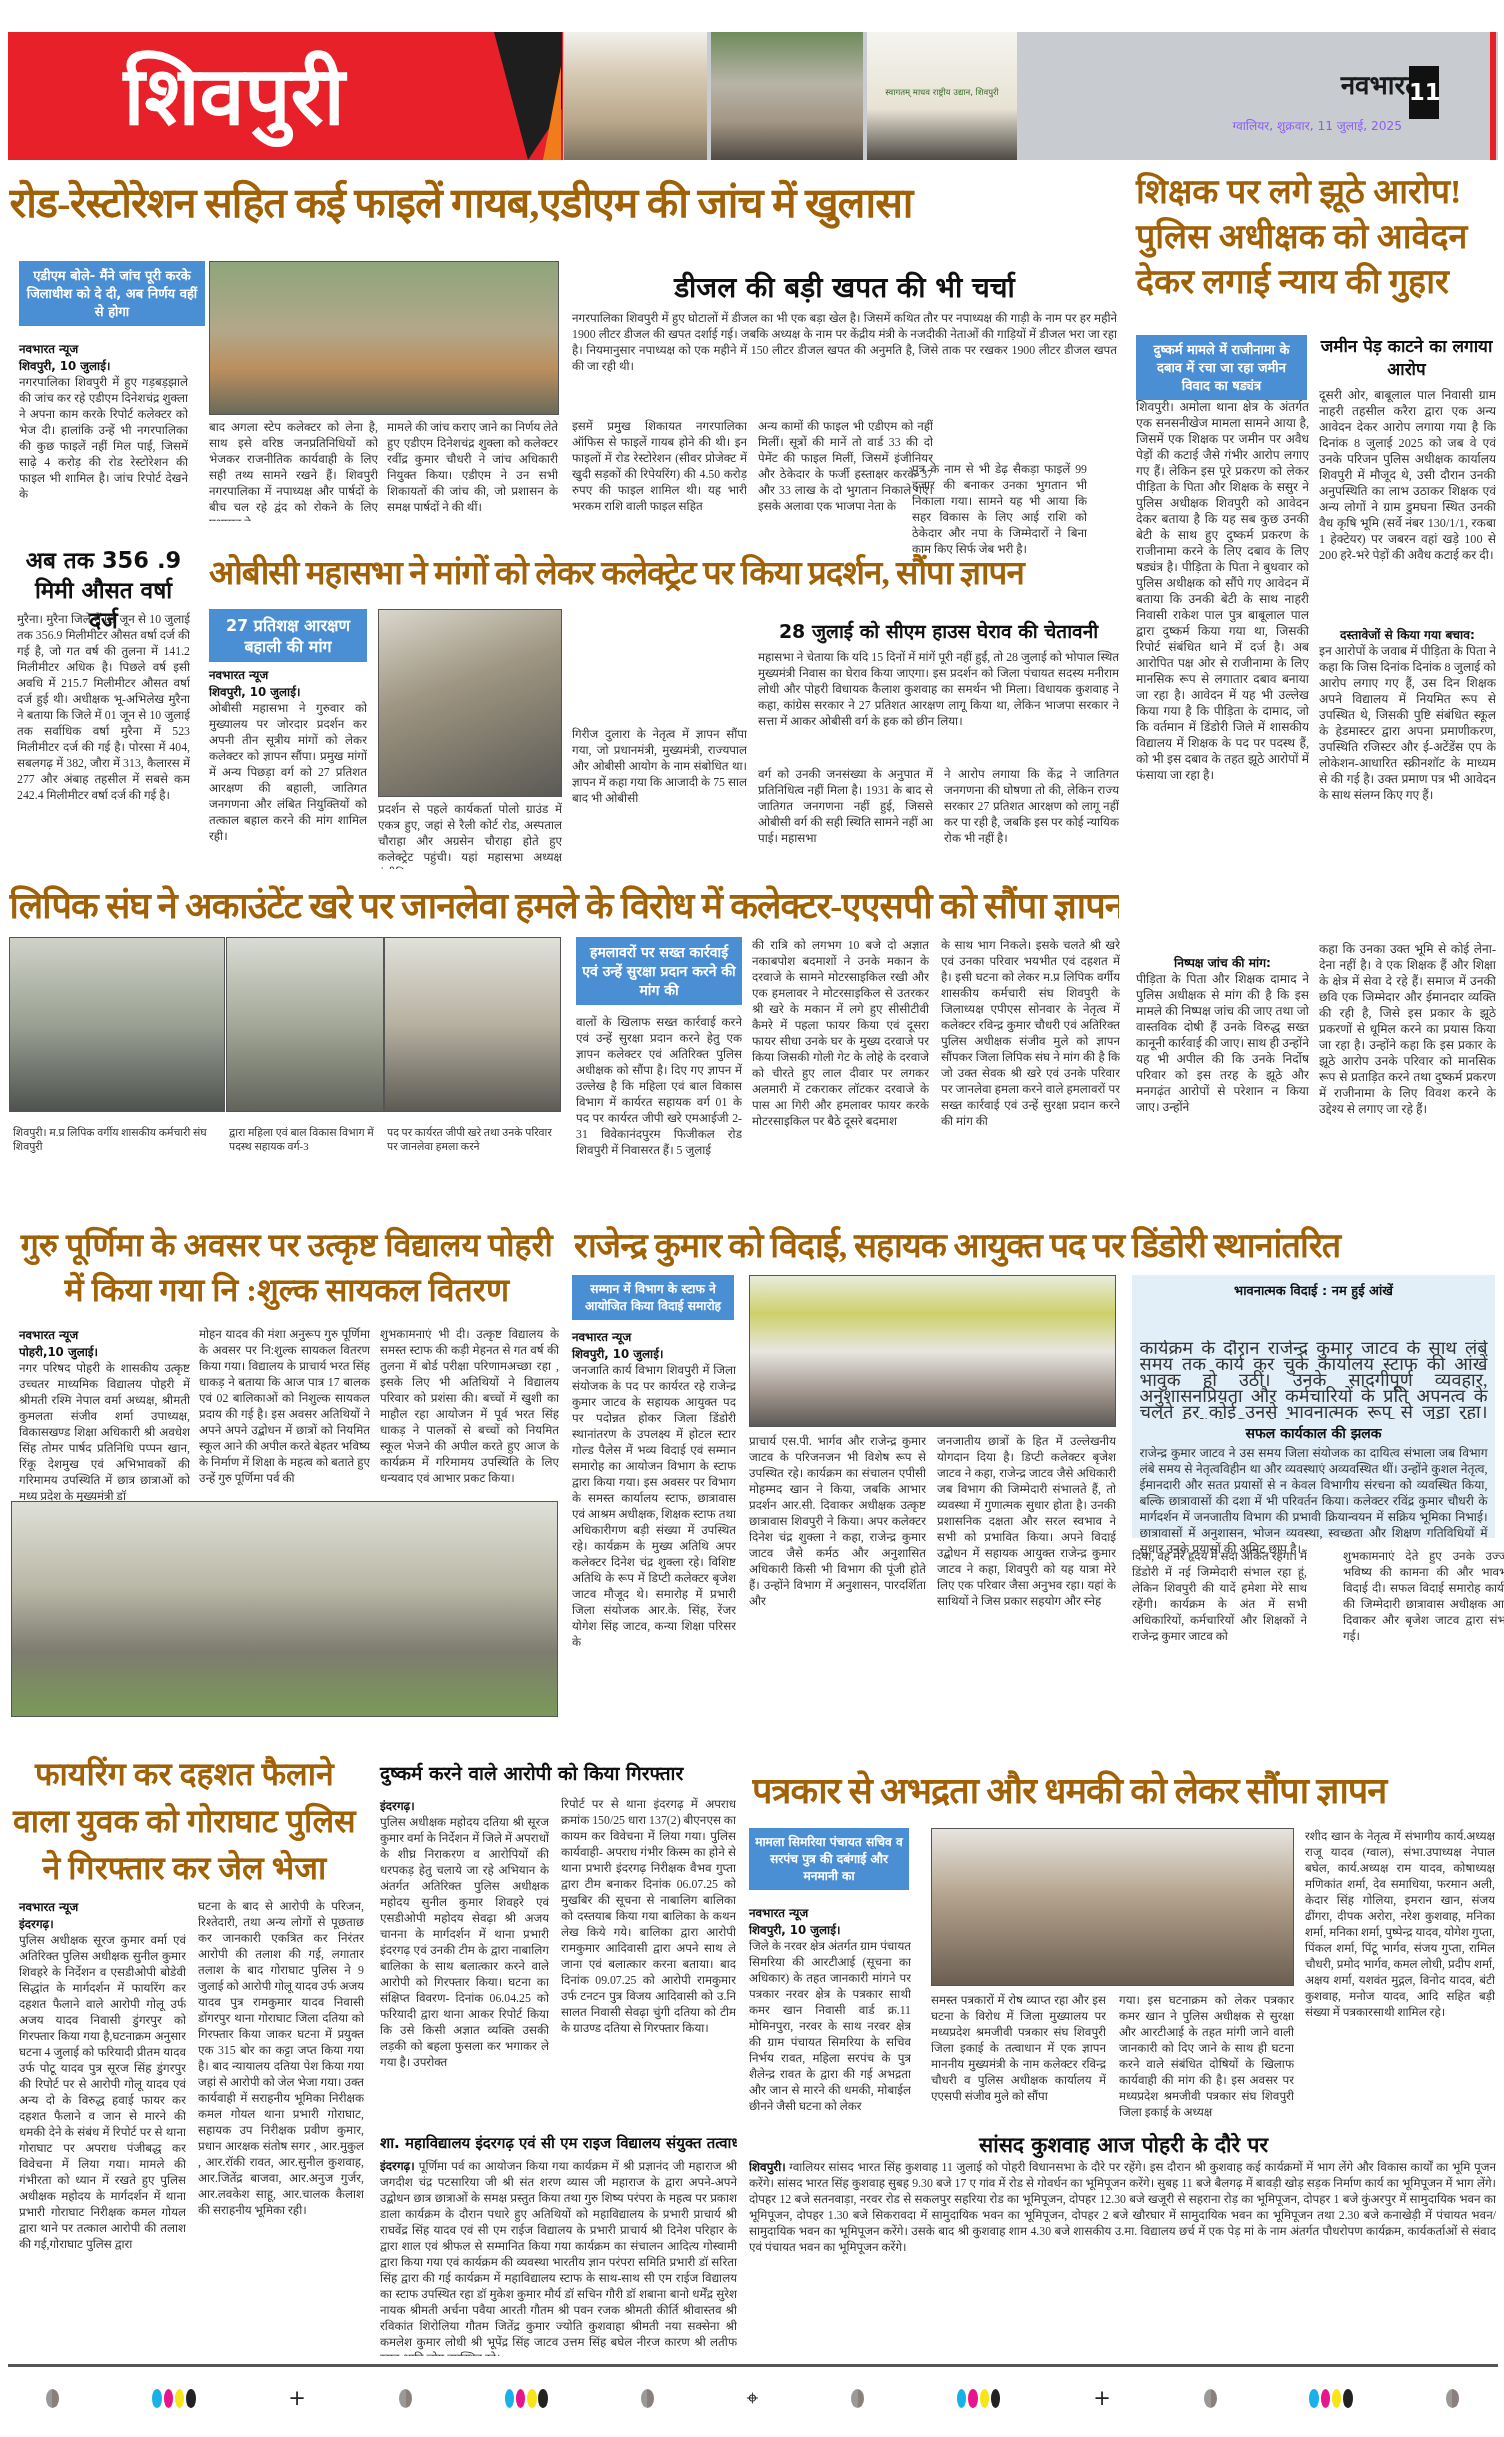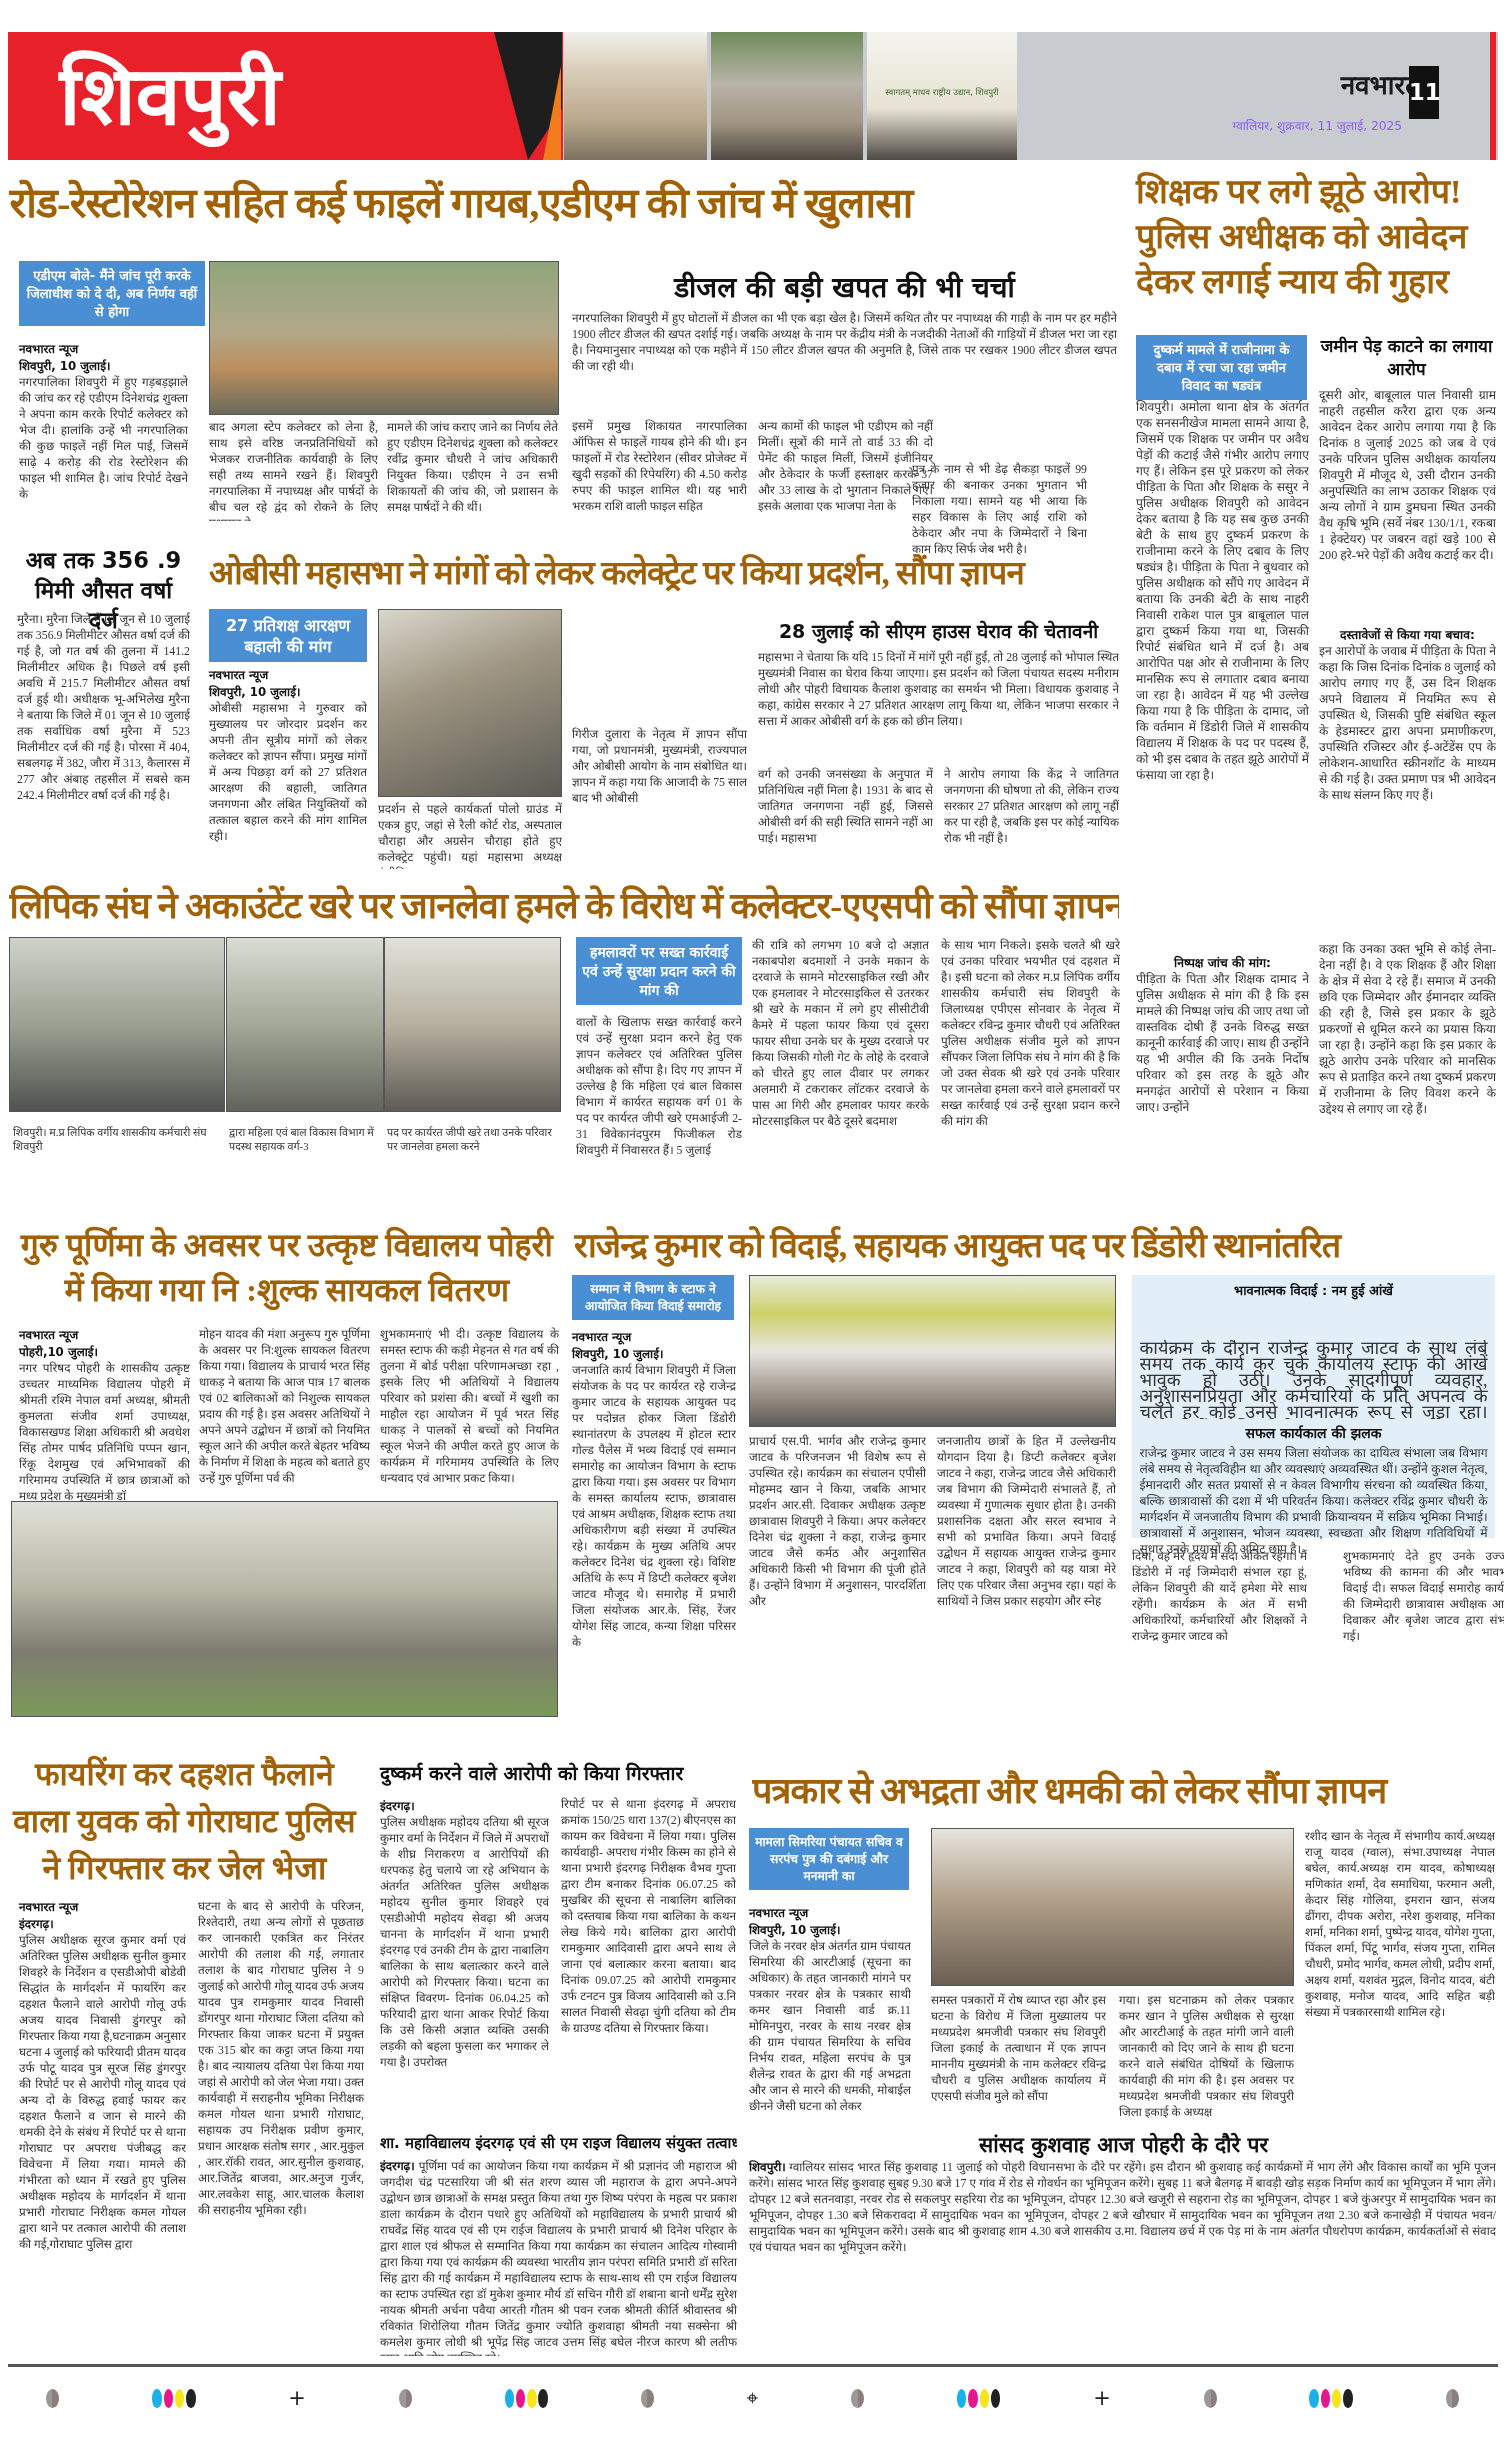--- a/index.html
+++ b/index.html
@@ -13,21 +13,21 @@
   .photo { background: linear-gradient(135deg, #a9a18e, #6e7566 50%, #c7bfae); border: 0.9px solid #555; }
   .caption { font-size: 10.8px; line-height: 14px; color: #333; font-family: "Liberation Serif", serif; }
   .box-light { background: #e2eff9; }
   .strong { font-weight: bold; color: #111; }
 </style>
 </head>
 <body>
 
 <div class="abs" style="left:7.5px;top:32px;width:1490px;height:128px;background:#c8ccd0;"></div>
 <div class="abs" style="left:7.5px;top:32px;width:555px;height:128px;background:#e8202a;">
-  <span style="display:block;color:#fff;font-size:81px;font-weight:bold;line-height:128px;padding-left:52px;font-family:'DejaVu Sans',sans-serif;">शिवपुरी</span>
+  <span style="display:block;color:#fff;font-size:81px;font-weight:bold;line-height:128px;padding-left:116px;font-family:'DejaVu Sans',sans-serif;">शिवपुरी</span>
 </div>
 <div class="abs" style="left:494px;top:32px;width:68px;height:128px;background:#1e1e1e;clip-path:polygon(0 0,100% 0,100% 60%,50% 100%);"></div>
 <div class="abs" style="left:531px;top:66px;width:30px;height:94px;background:#f07c1c;clip-path:polygon(100% 0,100% 100%,40% 100%);"></div>
 <div class="abs" style="left:564px;top:32px;width:143px;height:128px;background:linear-gradient(180deg,#f1f0ec 0%,#d9cdb8 30%,#b9a78b 70%,#7c7160 100%);"></div>
 <div class="abs" style="left:711px;top:32px;width:152px;height:128px;background:linear-gradient(180deg,#6f8b5b 0%,#b8b4a8 40%,#a39684 70%,#4f4a44 100%);"></div>
 <div class="abs" style="left:867px;top:32px;width:150px;height:128px;background:linear-gradient(180deg,#f4f4ef 0%,#e7e2d3 60%,#4e4a44 100%);">
   <div style="font-size:8.5px;color:#3b6b2a;text-align:center;margin-top:55px;padding:0 5.6px;line-height:11.3px;">स्वागतम् माधव राष्ट्रीय उद्यान, शिवपुरी</div>
 </div>
 <div class="abs" style="left:1354px;top:66px;font-size:26px;font-weight:bold;color:#1a1a1a;width:188px;margin-left:-122px;text-align:right;">नवभारत</div>
 <div class="abs" style="left:1176px;top:117px;width:226px;font-size:12.2px;color:#8b5cf6;text-align:right;">ग्वालियर, शुक्रवार, 11 जुलाई, 2025</div>

